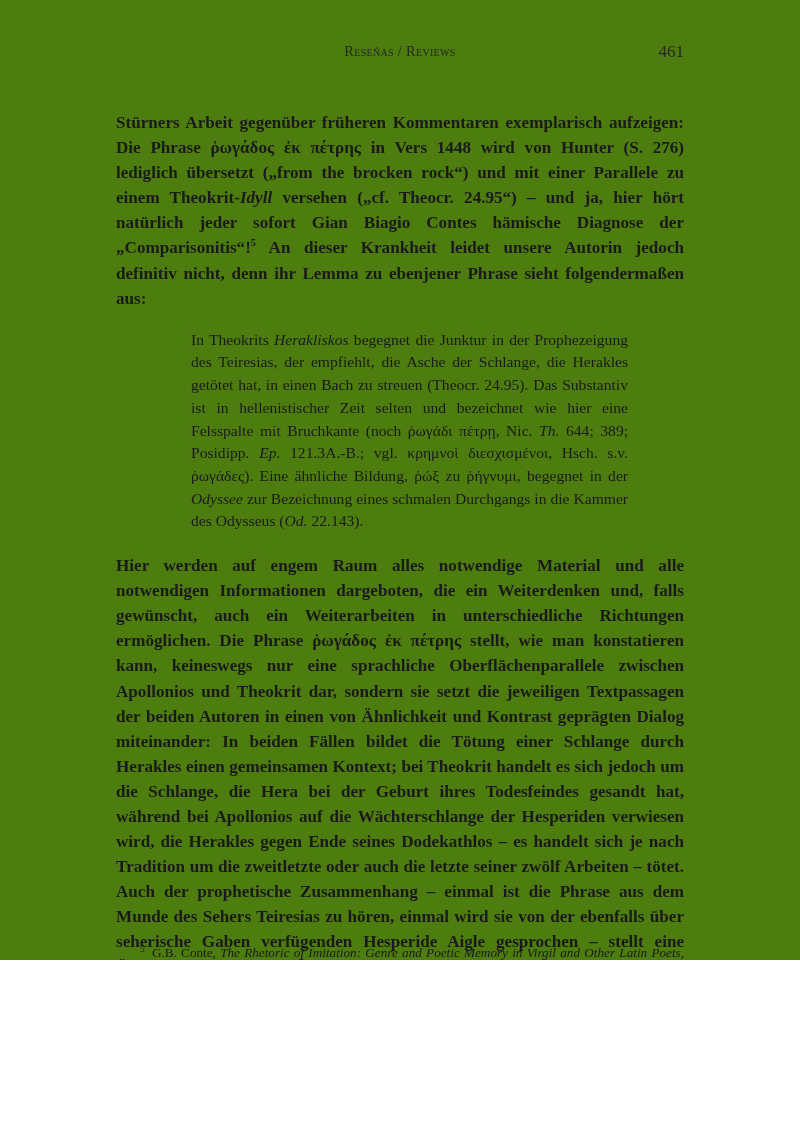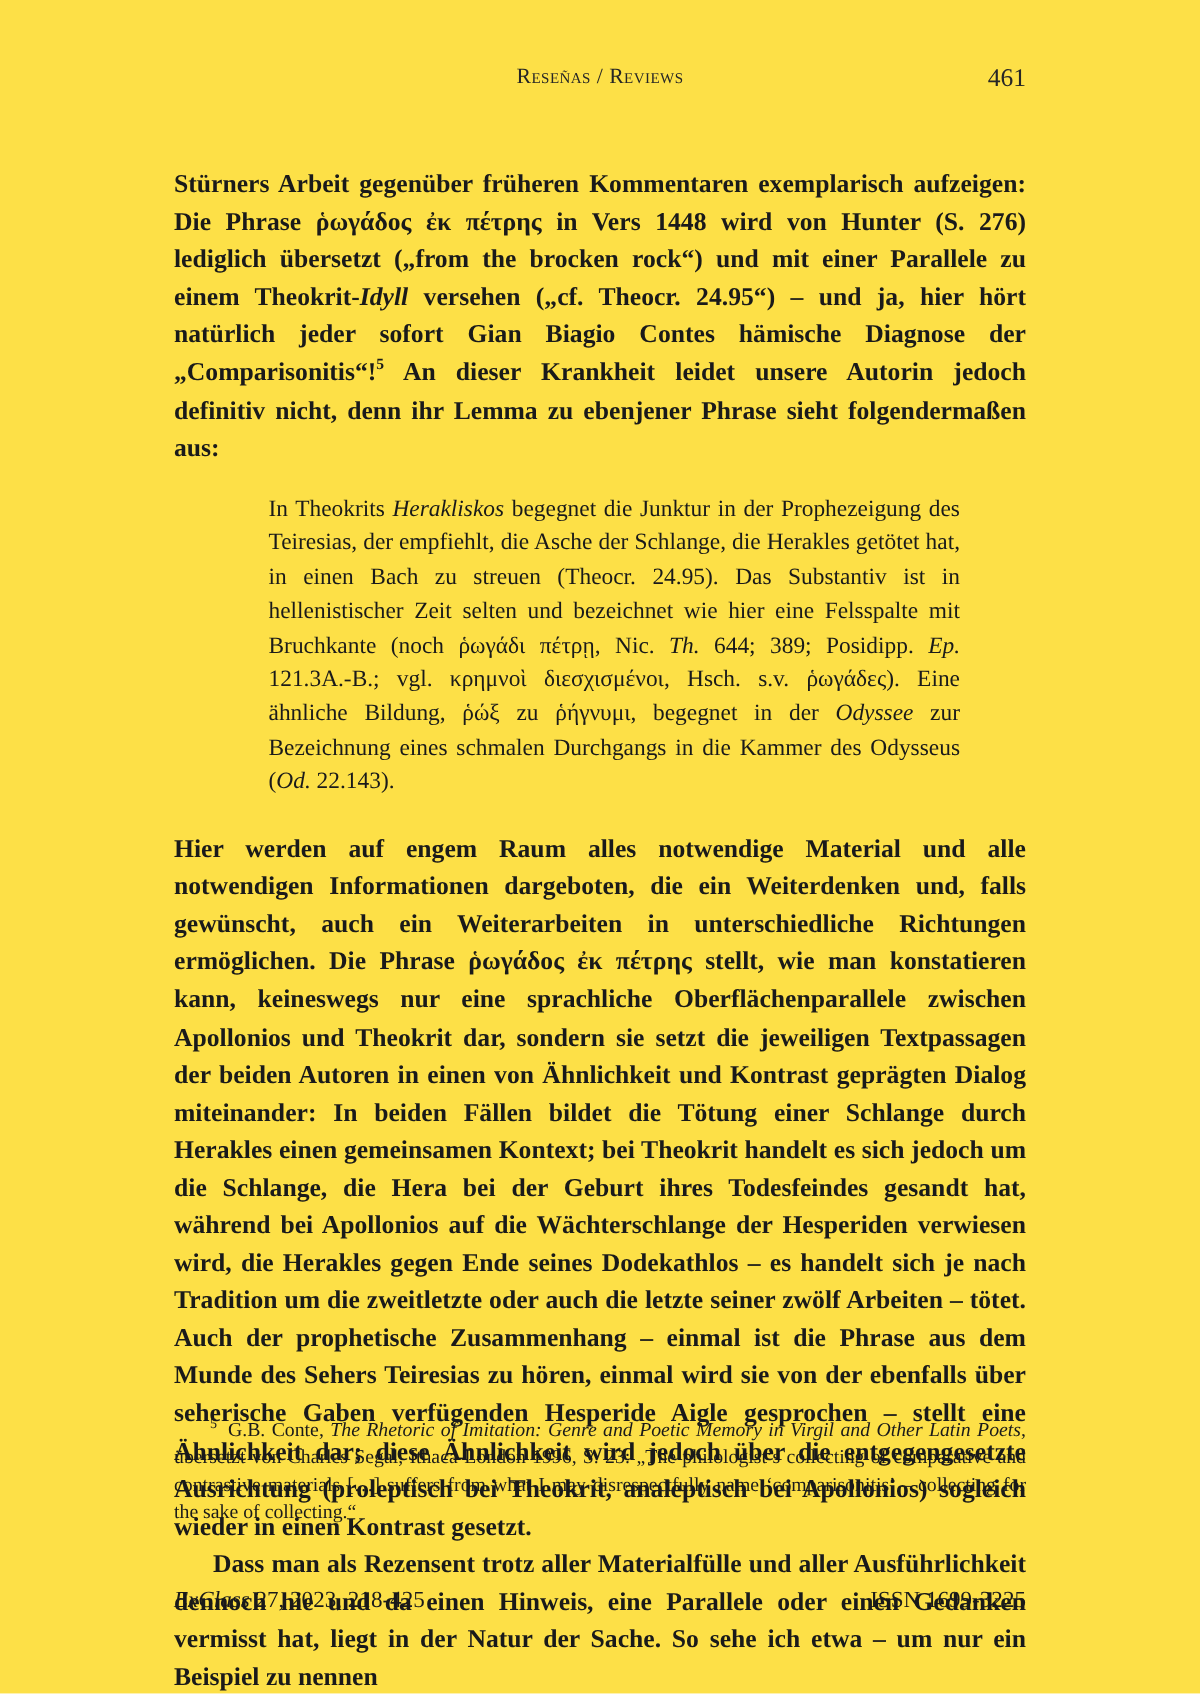--- a/index.html
+++ b/index.html
@@ -3,22 +3,22 @@
 <meta charset="utf-8">
 <style>
   html, body {
     margin: 0;
     padding: 0;
     background: #ffffff;
   }
   .page {
     position: relative;
     width: 800px;
-    height: 1129px;
-    background: #fde047;
+    height: 960px;
+    background: #4d7c0f;
     margin: 0 auto;
     overflow: hidden;
     font-family: "Liberation Serif", "DejaVu Serif", serif;
     color: #1a1a1a;
   }
 
   
   .running-head {
     position: absolute;
     top: 43px;
@@ -73,21 +73,21 @@
   
   .blockquote {
     margin: 18px 0 0 0;
     padding: 0 44px 0 63px;
     font-size: 15.6px;
     line-height: 22.7px;
     text-align: justify;
     color: #1a1a1a;
   }
   .blockquote p {
-    margin: 0;
+    margin: 12px;
   }
 
   
   .footnotes {
     position: absolute;
     left: 116px;
     top: 944px;
     width: 568px;
     font-size: 13.2px;
     line-height: 18.4px;

